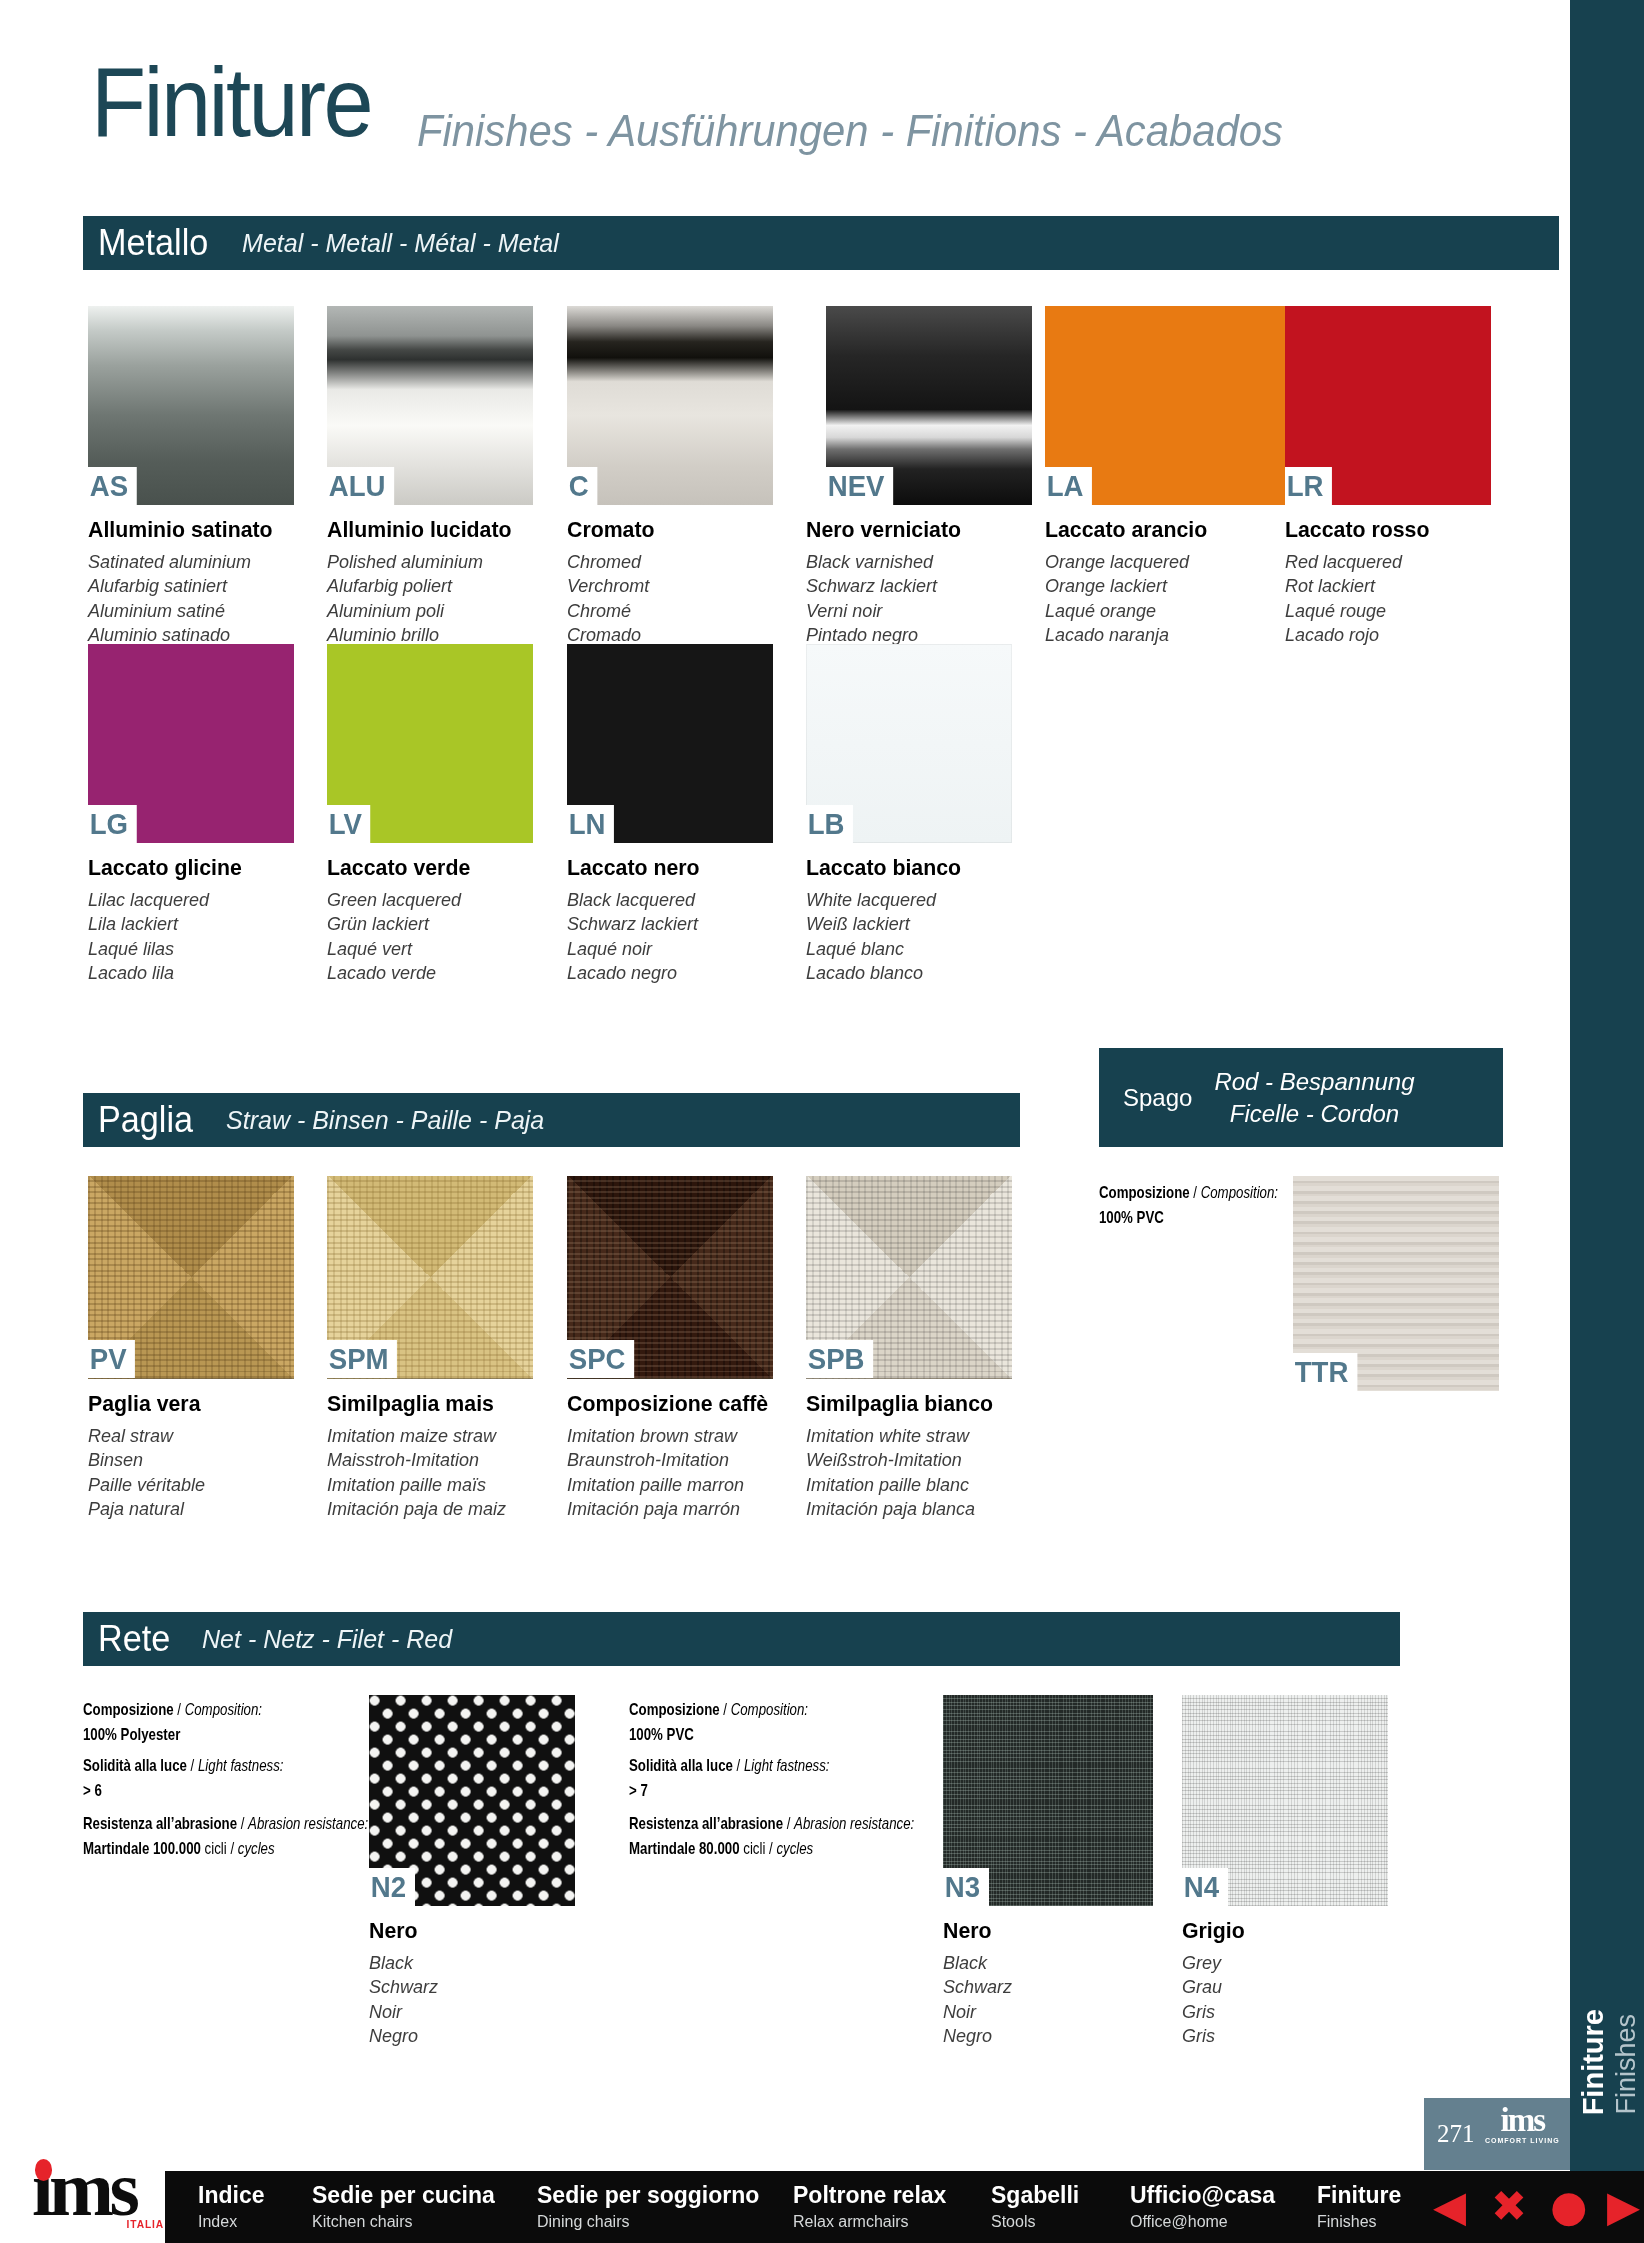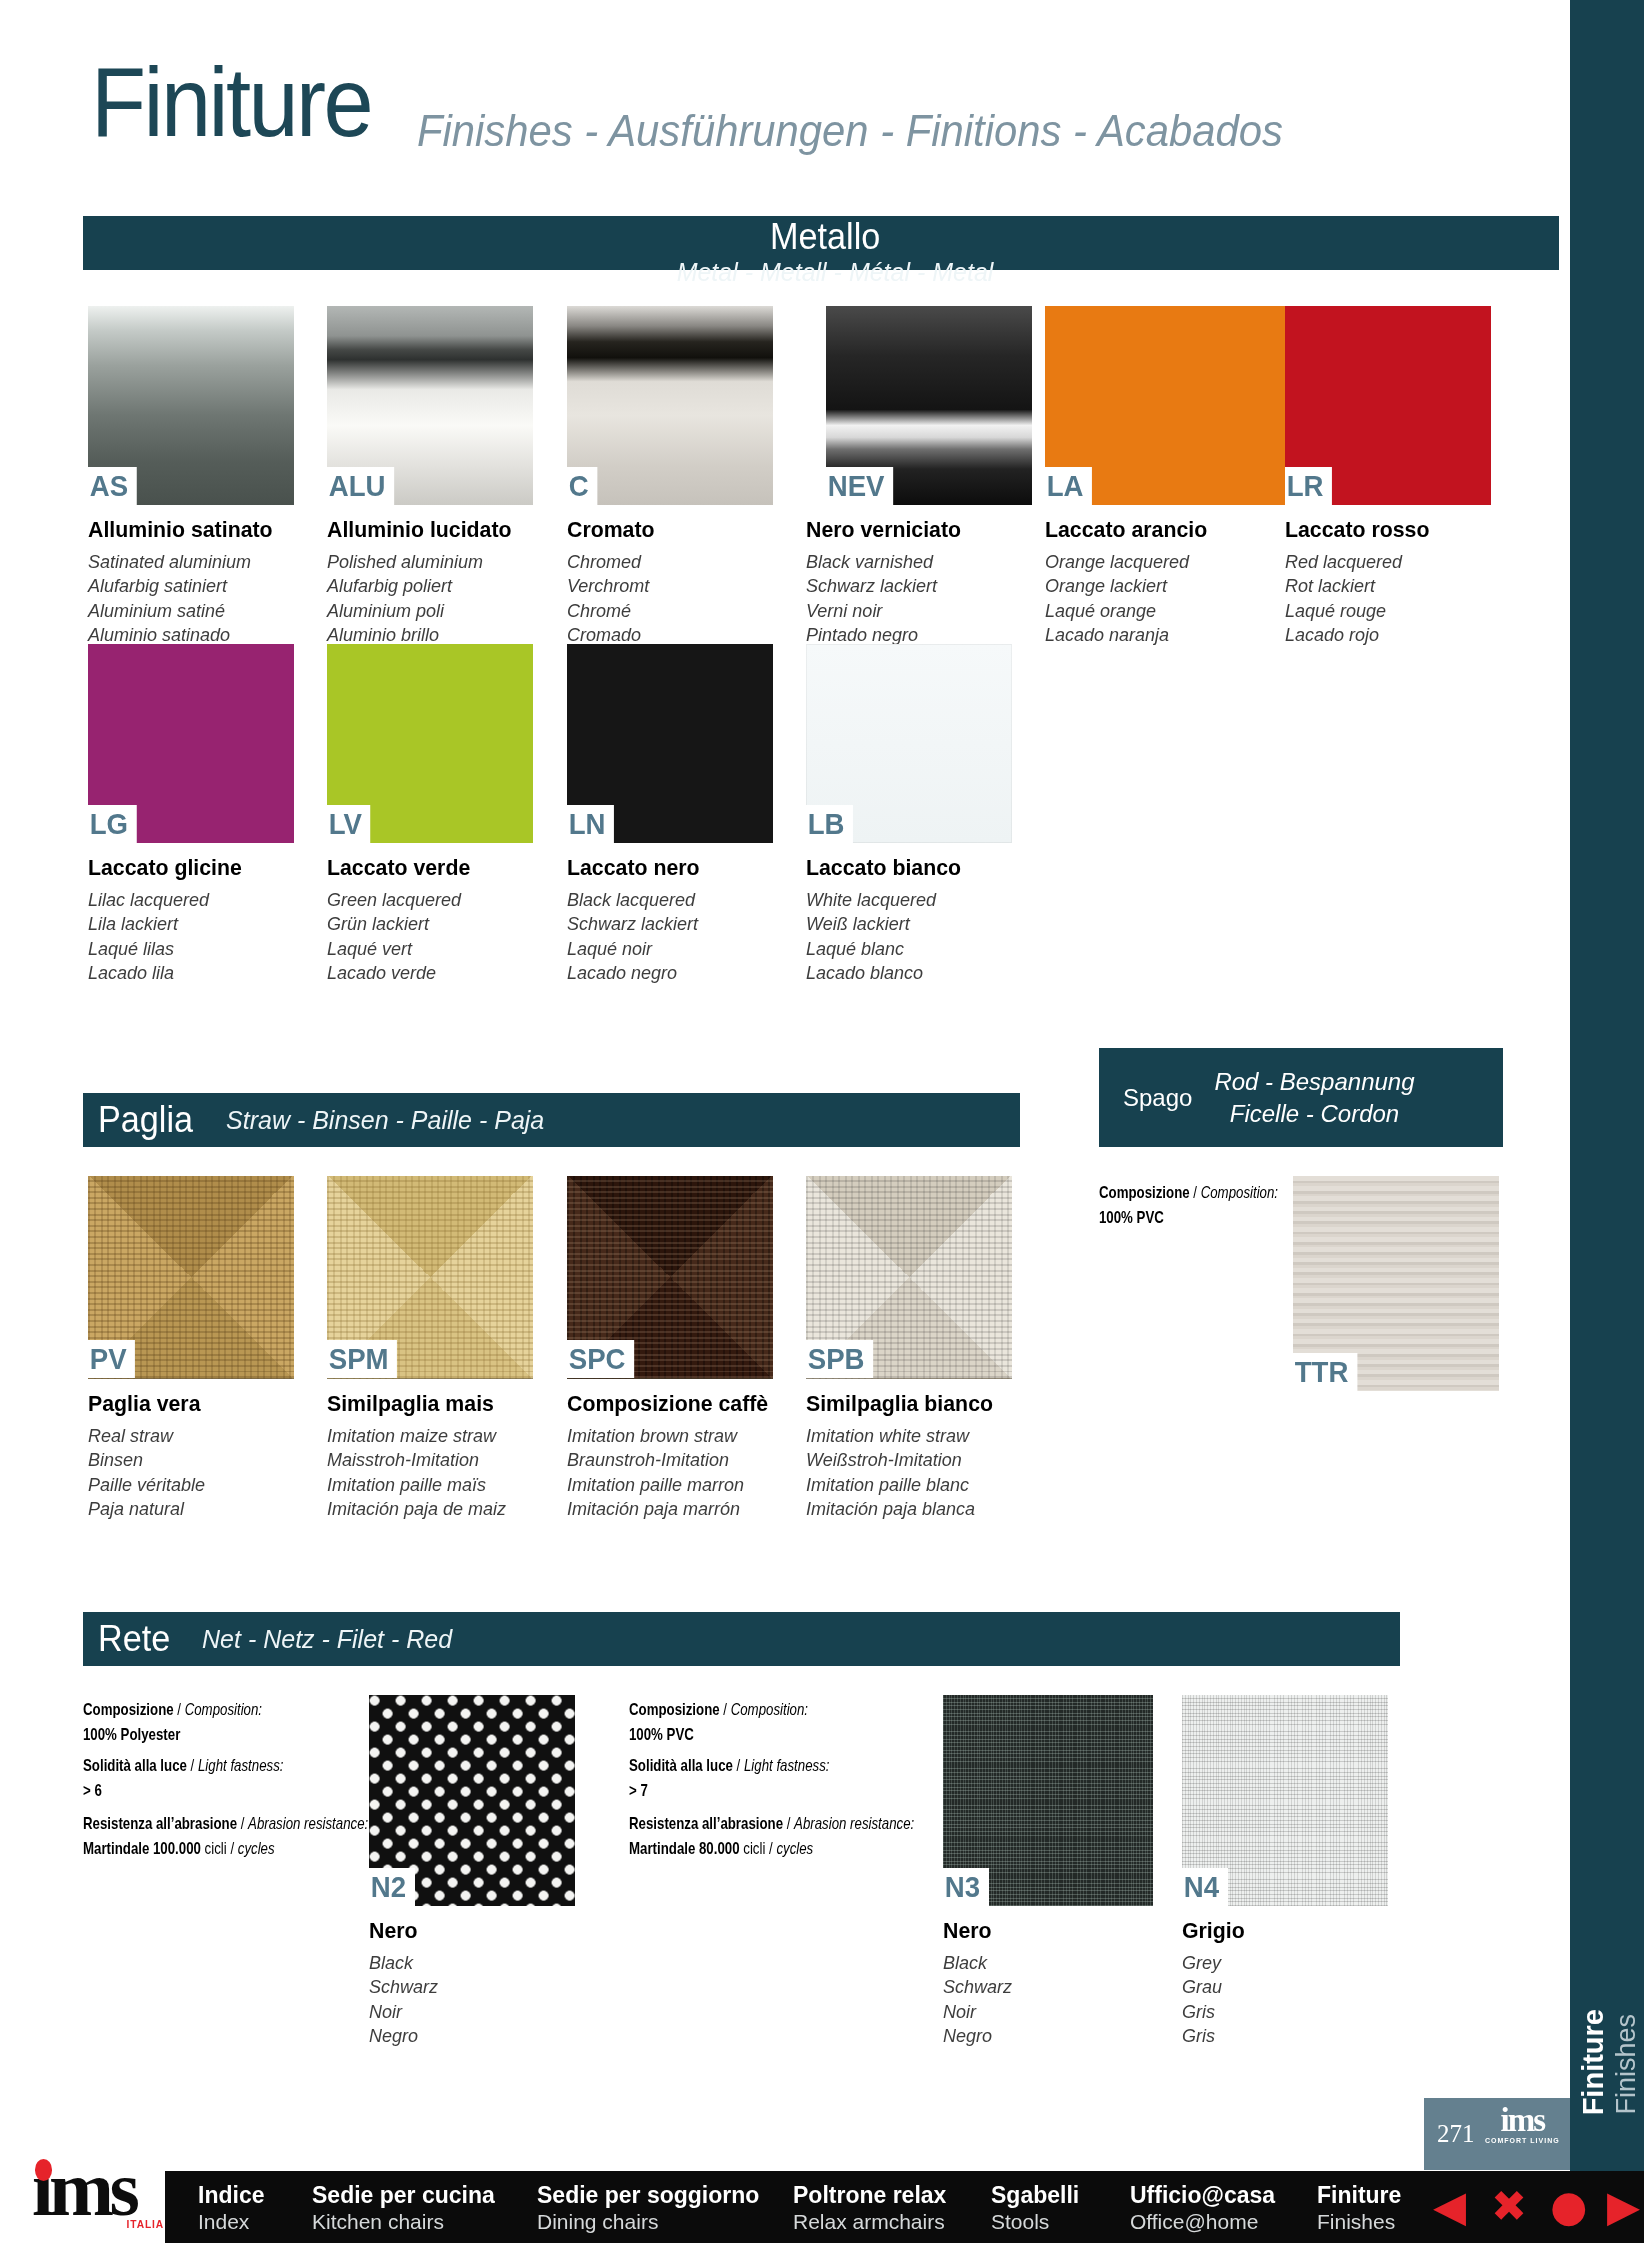--- a/index.html
+++ b/index.html
@@ -9,21 +9,21 @@
   
   .pgtitle{position:absolute;left:91px;top:46px;font-size:98px;color:#1d4756;
            letter-spacing:-2.8px;transform:scaleX(.92);transform-origin:0 0;white-space:nowrap;}
   .pgsub{position:absolute;left:417px;top:106px;font-size:44px;font-style:italic;
          color:#7e94a1;transform:scaleX(.95);transform-origin:0 0;white-space:nowrap;}
 
   
   .bar{position:absolute;background:#17414f;color:#fff;display:flex;align-items:center;height:54px;}
   .bar .bt{font-size:36px;margin-left:15px;transform:scaleX(.95);transform-origin:0 50%;white-space:nowrap;}
   .bar .bs{font-size:25px;font-style:italic;margin-left:28px;color:#eef5f7;white-space:nowrap;}
-  #bar-metallo{left:83px;top:216px;width:1476px;flex-direction:column;}
+  #bar-metallo{left:83px;top:216px;width:1476px;}
   #bar-paglia{left:83px;top:1093px;width:937px;}
   #bar-rete{left:83px;top:1612px;width:1317px;}
   #spago-box{position:absolute;left:1099px;top:1048px;width:404px;height:99px;background:#17414f;
              color:#fff;display:flex;align-items:center;}
   #spago-box .bt{font-size:24px;margin-left:24px;white-space:nowrap;}
   #spago-box .sp2{margin-left:22px;font-size:24px;font-style:italic;line-height:32px;text-align:center;white-space:nowrap;}
 
   
   .cell{position:absolute;width:206px;}
   .swatch{position:relative;width:206px;height:199px;}
@@ -95,21 +95,21 @@
 
   
   #page-tab{position:absolute;left:1424px;top:2098px;width:146px;height:72px;background:#64808f;color:#fff;}
   #page-num{position:absolute;left:13px;top:22px;font-size:25px;font-family:"Liberation Serif",serif;}
   #brand{position:absolute;left:61px;top:5.6px;text-align:center;}
   #brand .b1{font-family:"Liberation Serif",serif;font-weight:bold;font-size:33px;letter-spacing:-1.9px;line-height:33px;}
   #brand .b2{font-size:7px;font-weight:bold;letter-spacing:1px;margin-top:0.9px;}
   #footer-bar{position:absolute;left:165px;top:2171px;width:1479px;height:73px;background:#0b0b0b;}
   .mitem{position:absolute;top:2180px;color:#fff;}
   .mi1{font-size:23px;font-weight:bold;line-height:30px;white-space:nowrap;}
-  .mi2{font-size:21px;color:#d6d9da;line-height:24px;white-space:nowrap;}
+  .mi2{font-size:16px;color:#d6d9da;line-height:24px;white-space:nowrap;}
   .navico{position:absolute;top:2179px;color:#e6232a;font-size:43px;font-family:"DejaVu Sans",sans-serif;line-height:54px;}
 
   
   #ims-logo{position:absolute;left:32px;top:2150px;width:132px;height:93px;}
   #ims-logo .big{font-family:"Liberation Serif",serif;font-weight:bold;font-size:78px;
                  letter-spacing:-4.6px;color:#0d0d0d;line-height:78px;}
   #ims-logo .dot{position:absolute;left:2.8px;top:9.3px;width:17.6px;height:22px;background:#e6232a;border-radius:50%;}
   #ims-logo .italia{position:absolute;right:0px;bottom:13px;color:#e6232a;font-size:10.2px;font-weight:bold;letter-spacing:0.9px;}
 </style>
 </head>

